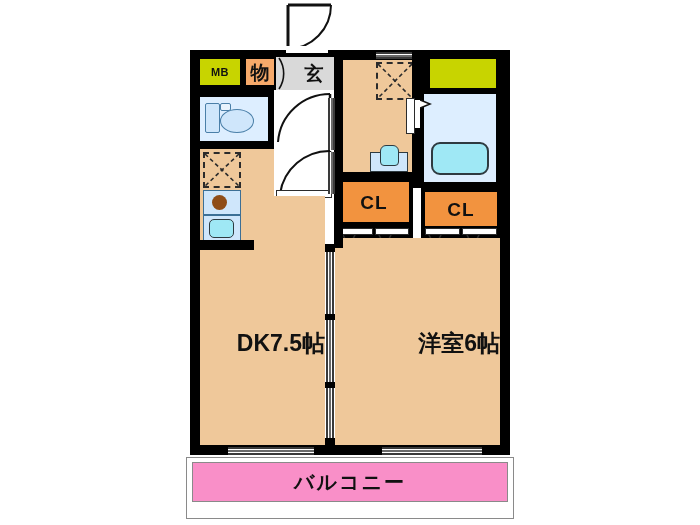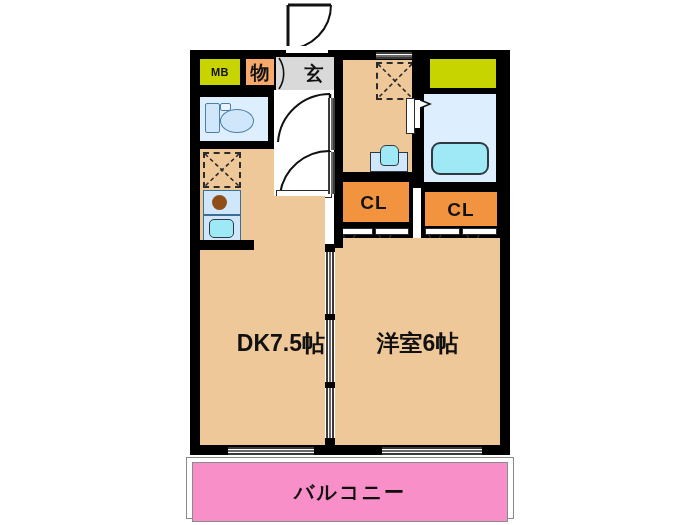--- a/index.html
+++ b/index.html
@@ -268,21 +268,21 @@
   <div class="abs fold" style="left:425px; top:228px; width:35px; height:7px;"></div>
   <div class="abs fold" style="left:462px; top:228px; width:35px; height:7px;"></div>
   <div class="abs chev" style="left:425px; top:235px; width:72px; height:13px;">
     <svg width="72" height="13" viewBox="0 0 72 13">
       <path d="M4 0 L10 12 L16 0" fill="none" stroke="#2b2b2b" stroke-width="1.6"></path>
       <path d="M42 0 L48 12 L54 0" fill="none" stroke="#2b2b2b" stroke-width="1.6"></path>
     </svg>
   </div>
 
   <div class="abs floor" style="left:335px; top:238px; width:165px; height:207px;"></div>
-  <div class="abs lbl lbl-room" style="left:335px; top:330px; width:165px; height:26px;">
+  <div class="abs lbl lbl-room" style="left:335px; top:330px; width:165px; height:26px;justify-content:flex-end;">
     <span>洋室6帖</span>
   </div>
 
   <div class="abs wall" style="left:418px; top:88px; width:83px; height:100px;"></div>
 
   <div class="abs wet" style="left:424px; top:94px; width:72px; height:42px;"></div>
 
   <div class="abs wet" style="left:424px; top:136px; width:72px; height:46px;"></div>
   <div class="abs tub" style="left:431px; top:142px; width:58px; height:33px;"></div>
 
@@ -304,17 +304,17 @@
 
   <div class="abs white" style="left:406px; top:98px; width:9px; height:36px; border:1.5px solid #2b2b2b;"></div>
 
   <div class="abs win-v" style="left:328px; top:98px; width:7px; height:52px;"></div>
   <div class="abs win-v" style="left:328px; top:152px; width:7px; height:42px;"></div>
 
   <div class="abs window" style="left:228px; top:447px; width:86px; height:8px;"></div>
   <div class="abs window" style="left:382px; top:447px; width:100px; height:8px;"></div>
 
   <div class="abs white" style="left:186px; top:457px; width:328px; height:62px; border:1px solid #8a8a8a;"></div>
-  <div class="abs balcony lbl lbl-balc" style="left:192px; top:462px; width:316px; height:60px; border:1px solid #8a8a8a;">
+  <div class="abs balcony lbl lbl-balc" style="left:192px; top:462px; width:316px; height:40px; border:1px solid #8a8a8a;">
     <span>バルコニー</span>
   </div>
 
 </div>
 
 </body></html>

